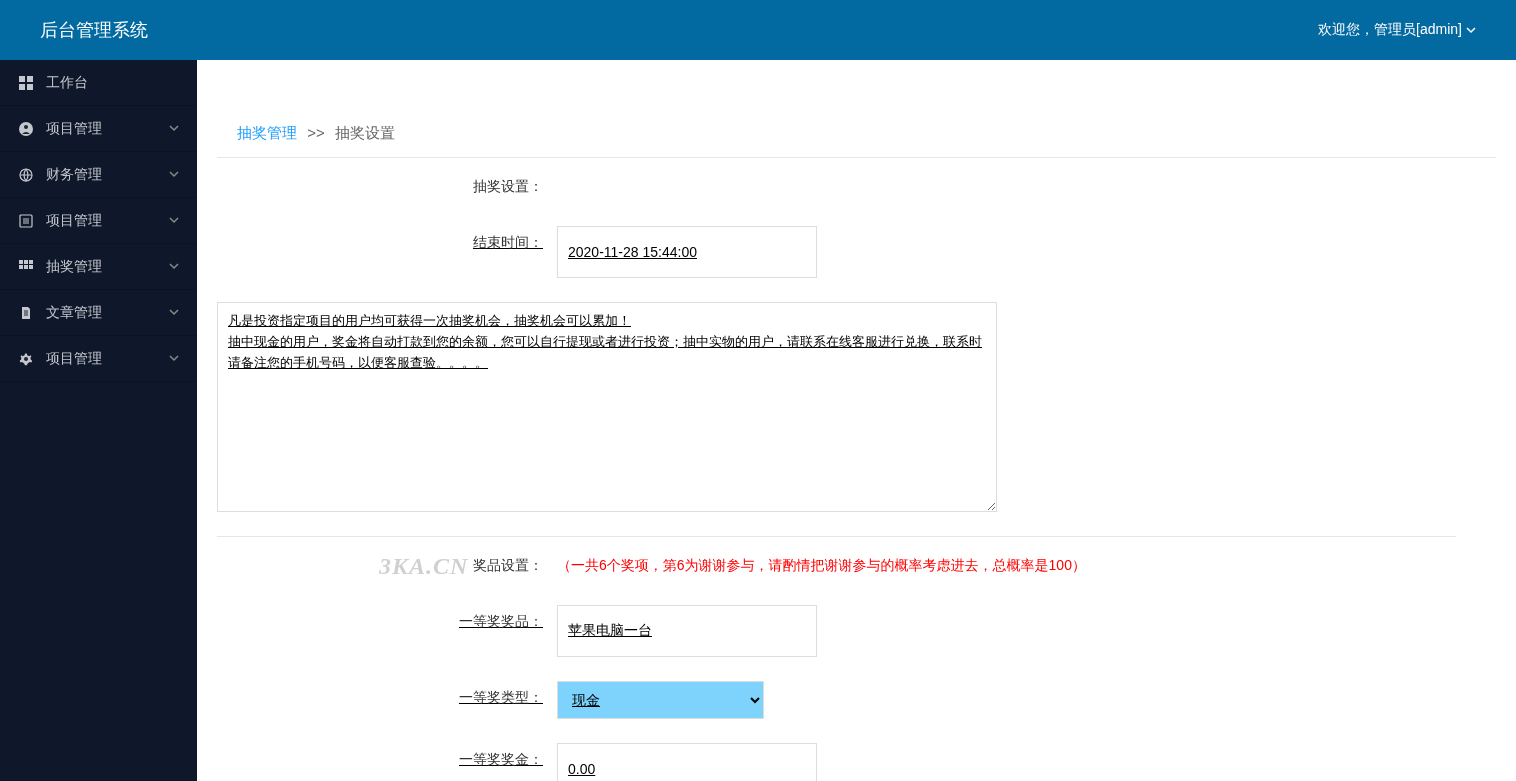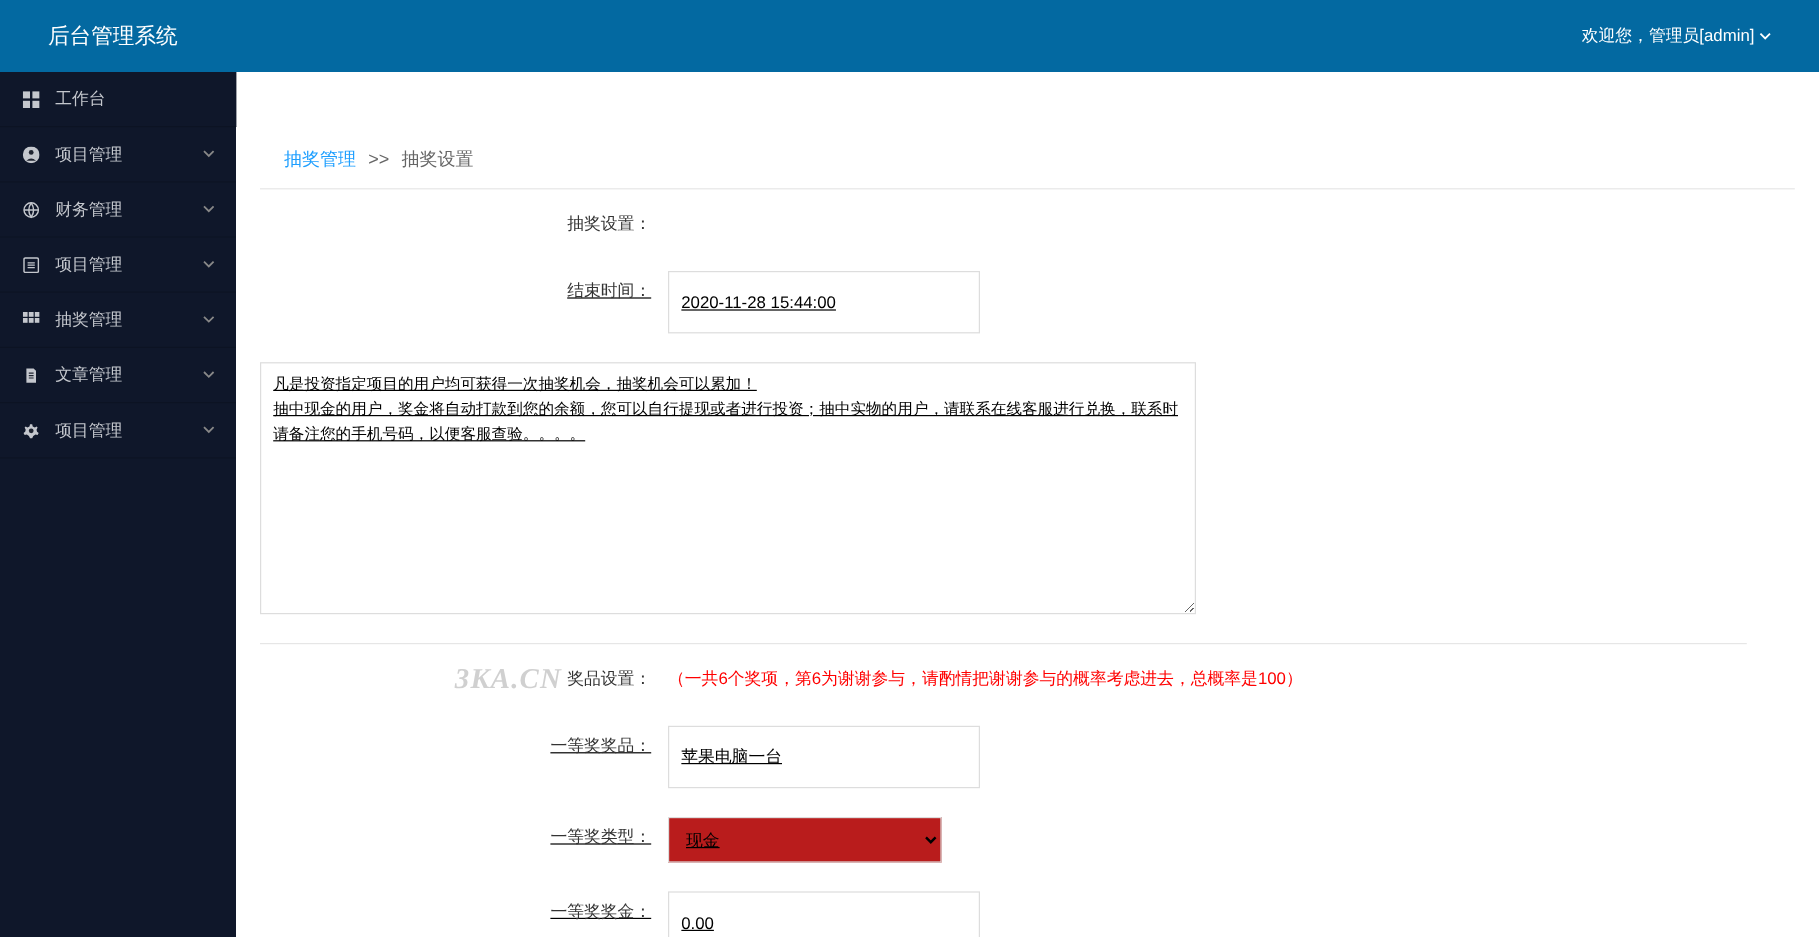--- a/index.html
+++ b/index.html
@@ -139,23 +139,23 @@
       height: 210px;
       font-family: "SimSun", "宋体", monospace;
       line-height: 1.6;
       resize: both;
     }
     .form-select {
       height: 38px;
       border: 1px solid #ddd;
       padding: 0 10px;
       font-size: 14px;
-      width: 228px;
+      width: 207px;
       font-family: inherit;
-      background: #b91c1c;
+      background: #7dd3fc;
     }
     .hr-divider {
       border: none;
       border-top: 1px solid #e6e6e6;
       margin: 10px 20px 20px 0;
     }
     .section-row {
       display: flex;
       align-items: center;
       margin-bottom: 30px;

